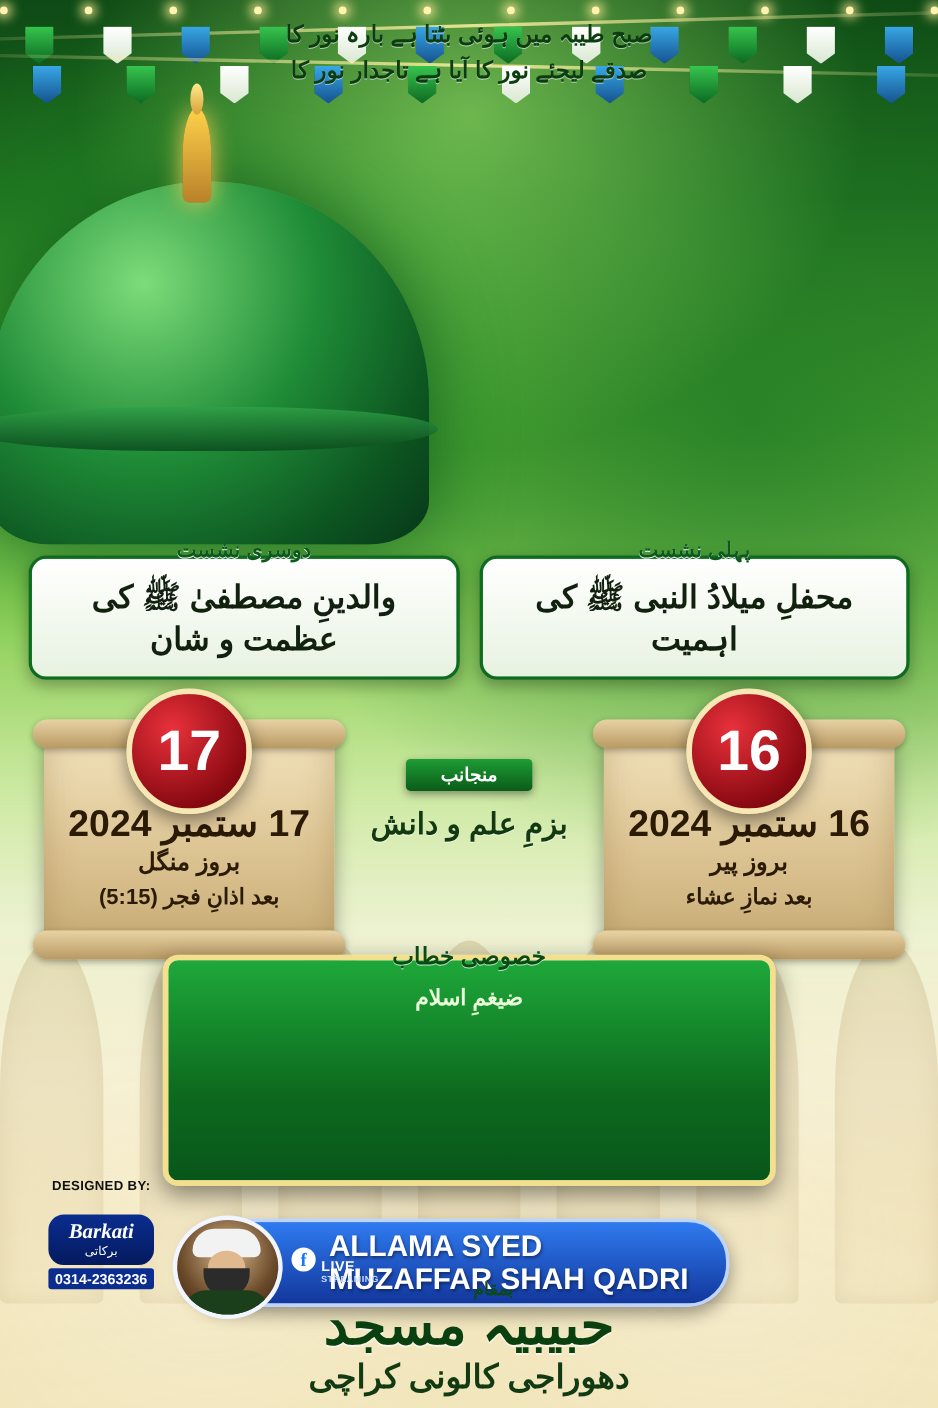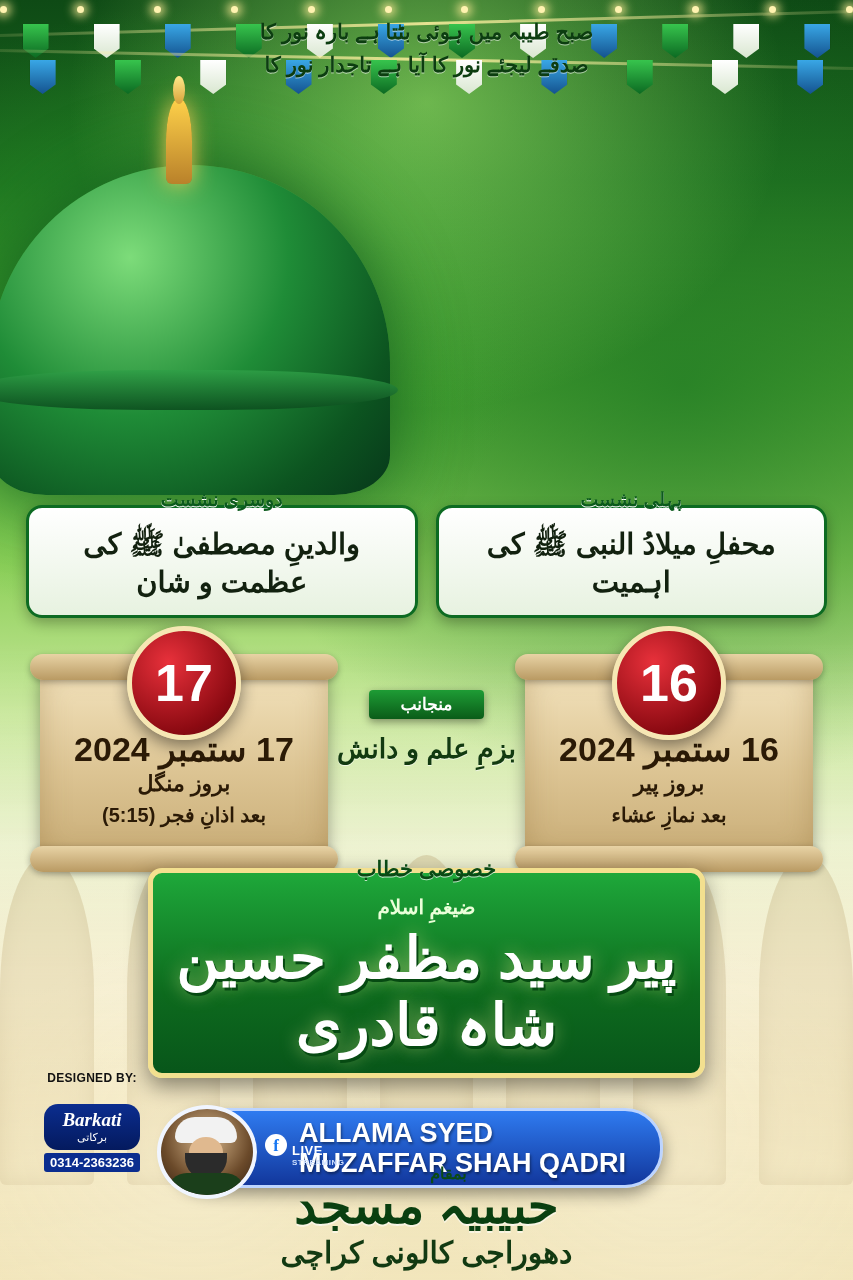--- a/index.html
+++ b/index.html
@@ -133,21 +133,21 @@
   }
   .session-text{
     font-size:29px;font-weight:bold;color:#12210f;direction:rtl;line-height:1.3;
   }
   
   .scrolls{
     position:absolute;top:640px;left:40px;right:40px;height:230px;
     display:flex;justify-content:space-between;direction:rtl;
   }
   .scroll{
-    position:relative;width:288px;height:190px;margin-top:28px;
+    position:relative;width:264px;height:190px;margin-top:28px;
     background:linear-gradient(180deg,#f3e3bd,#dcc493 55%,#c9ad77);
     border-radius:12px;
     box-shadow:0 6px 16px rgba(0,0,0,.35), inset 0 0 30px rgba(140,105,50,.35);
   }
   .scroll:before,.scroll:after{
     content:"";position:absolute;left:-10px;right:-10px;height:26px;
     background:linear-gradient(180deg,#e8d3a5,#b99a63);
     border-radius:14px;box-shadow:0 2px 6px rgba(0,0,0,.3);
   }
   .scroll:before{top:-14px;}
@@ -366,21 +366,20 @@
   </div>
 
   <div class="mid-ribbon">
     <div class="mid-tag">منجانب</div>
     <div class="mid-text">بزمِ علم و دانش</div>
   </div>
 
   <div class="speaker-panel">
     <div class="speaker-tag">خصوصی خطاب</div>
     <div class="speaker-title">ضیغمِ اسلام</div>
-    <div class="speaker-name">پیر سید مظفر حسین شاہ قادری</div>
   </div>
 
   <div class="designer">
     <div class="lbl">DESIGNED BY:</div>
     <div class="logo">
       <div class="nm">Barkati</div>
       <div class="ur">برکاتی</div>
     </div>
     <div class="phone">0314-2363236</div>
   </div>

